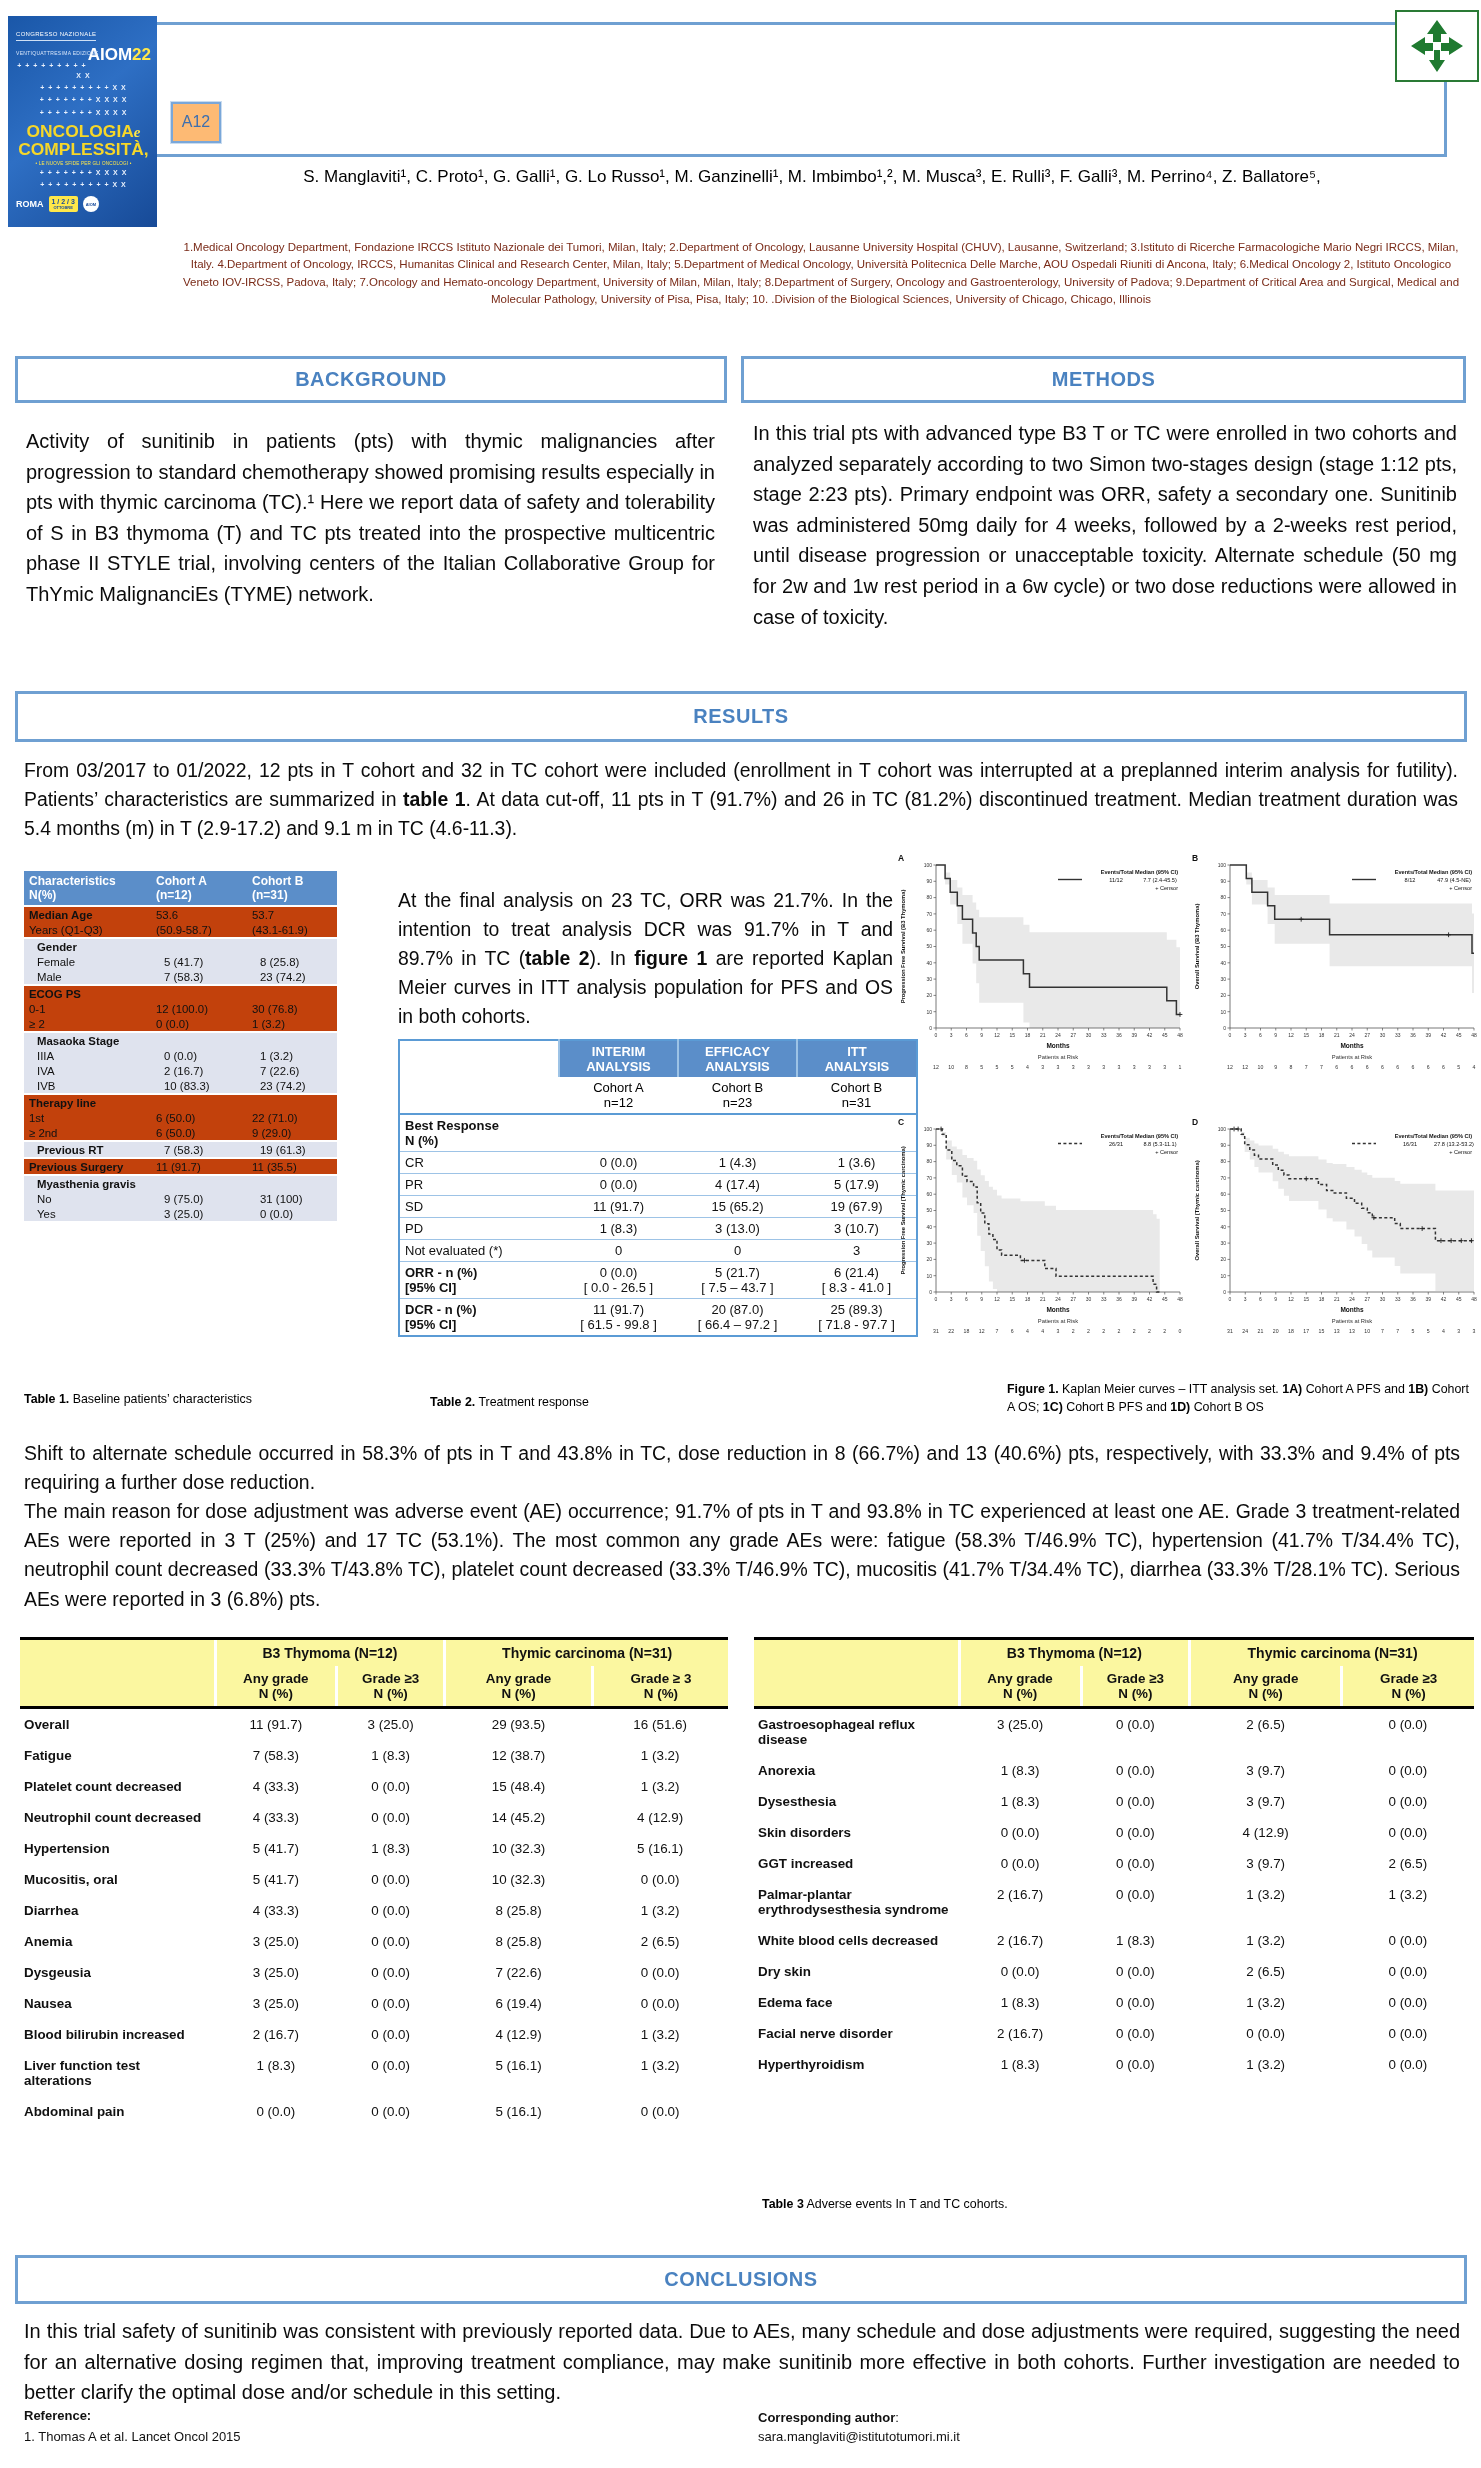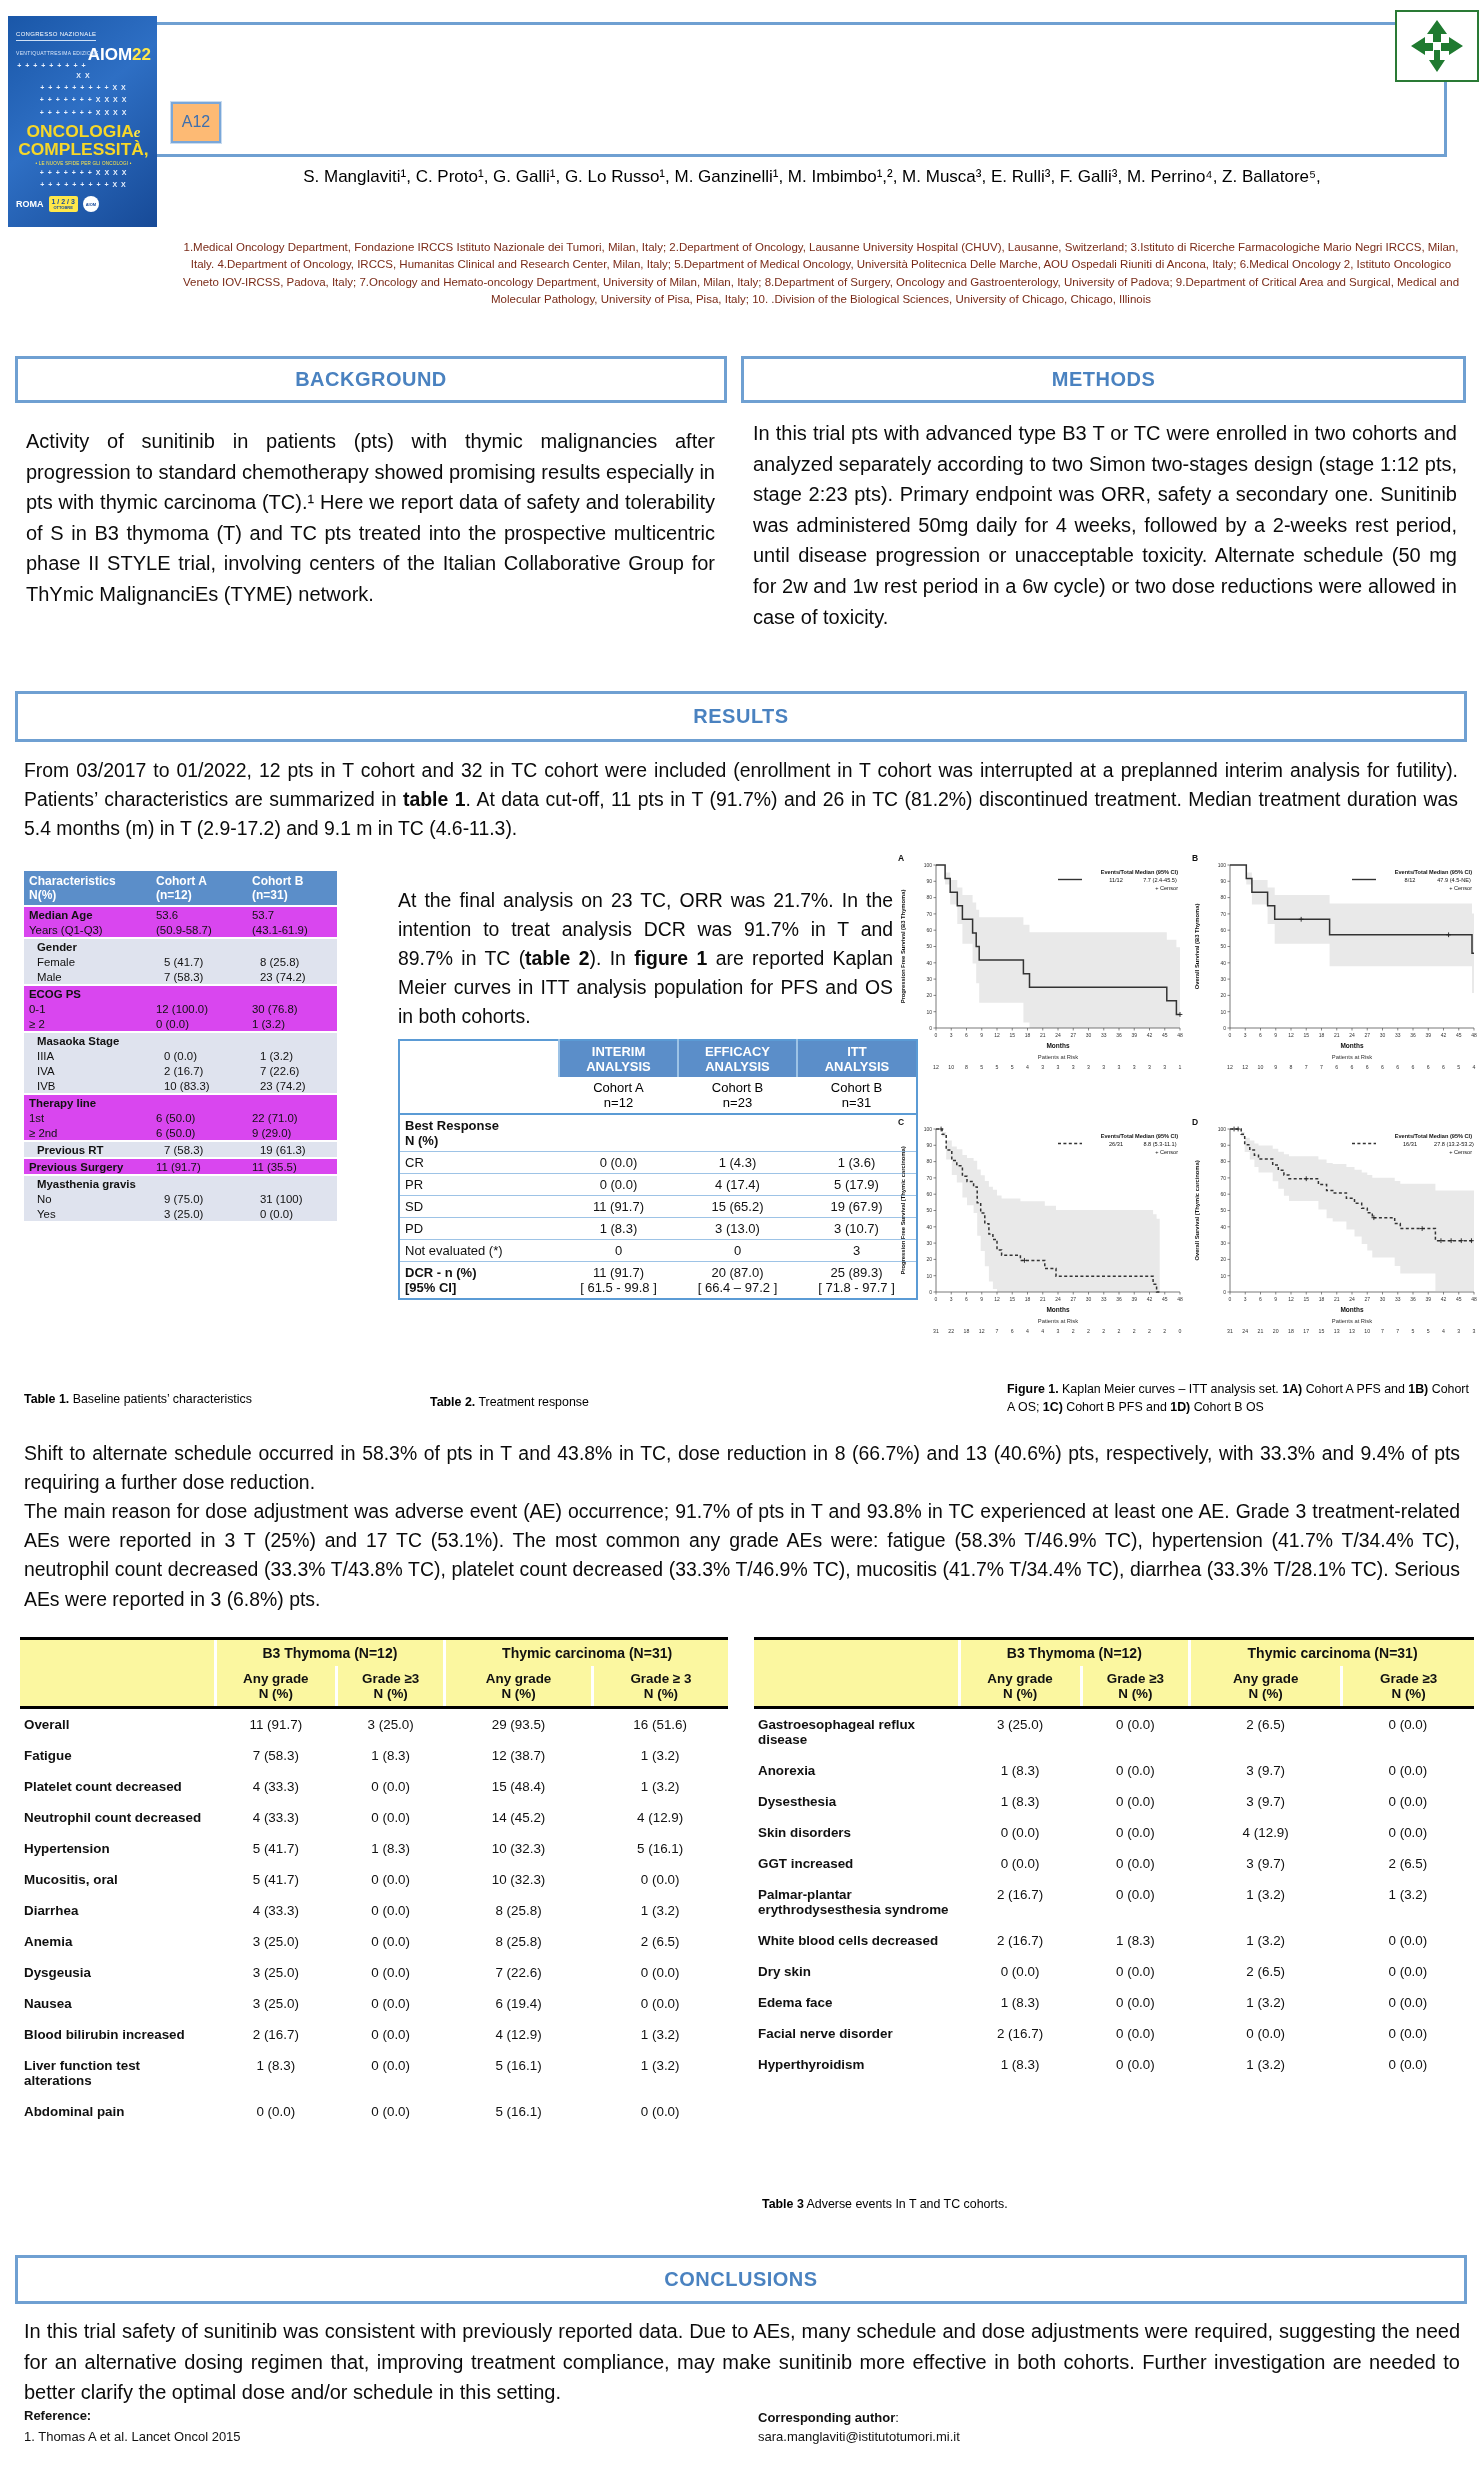--- a/index.html
+++ b/index.html
@@ -39,21 +39,21 @@
   .smallbody{font-size:19.4px;line-height:1.5;text-align:justify;color:#0b0b0b;}
   .b{font-weight:bold;}
 
   
   .t1{border-collapse:collapse;font-size:11.4px;}
   .t1 th{background:#5b8ec9;color:#fff;text-align:left;padding:3px 5px;font-size:12px;white-space:pre-line;vertical-align:top;font-weight:bold;}
   .t1 th:nth-child(1){width:117px;}
   .t1 th:nth-child(2){width:86px;}
   .t1 th:nth-child(3){width:80px;}
   .t1 td{padding:1.5px 5px;white-space:pre-line;vertical-align:top;}
-  .t1 tr.dark td{background:#d946ef;}
+  .t1 tr.dark td{background:#c2410c;}
   .t1 tr.light td{background:#dfe3ee;padding-left:13px;}
   .t1 tr.top td{border-top:2px solid #fff;}
   .t1 td.bl{font-weight:bold;}
 
   
   .t2{border-collapse:collapse;font-size:13px;border:2px solid #5b9bd5;background:#fff;}
   .t2 th{white-space:pre-line;padding:3px 4px;}
   .t2 thead tr.h1 th{background:#5b8ec9;color:#fff;font-weight:bold;text-align:center;border-left:2px solid #9dc3e6;}
   .t2 thead tr.h1 th:first-child{background:#fff;border-left:none;}
   .t2 thead tr.h2 th{background:#fff;color:#000;font-weight:normal;text-align:center;border-bottom:2px solid #5b9bd5;}
@@ -321,20 +321,30 @@
           <td class="c0">PD</td>
           <td>1 (8.3)</td>
           <td>3 (13.0)</td>
           <td>3 (10.7)</td>
         </tr>
         <tr>
           <td class="c0">Not evaluated (*)</td>
           <td>0</td>
           <td>0</td>
           <td>3</td>
+        </tr>
+        <tr>
+          <td class="c0 bl">ORR - n (%)
+[95% CI]</td>
+          <td>0 (0.0)
+[ 0.0 - 26.5 ]</td>
+          <td>5 (21.7)
+[ 7.5 – 43.7 ]</td>
+          <td>6 (21.4)
+[ 8.3 - 41.0 ]</td>
         </tr>
         <tr>
           <td class="c0 bl">DCR - n (%)
  [95% CI]</td>
           <td>11 (91.7)
 [ 61.5 - 99.8 ]</td>
           <td>20 (87.0)
 [ 66.4 – 97.2 ]</td>
           <td>25 (89.3)
 [ 71.8 - 97.7 ]</td>

